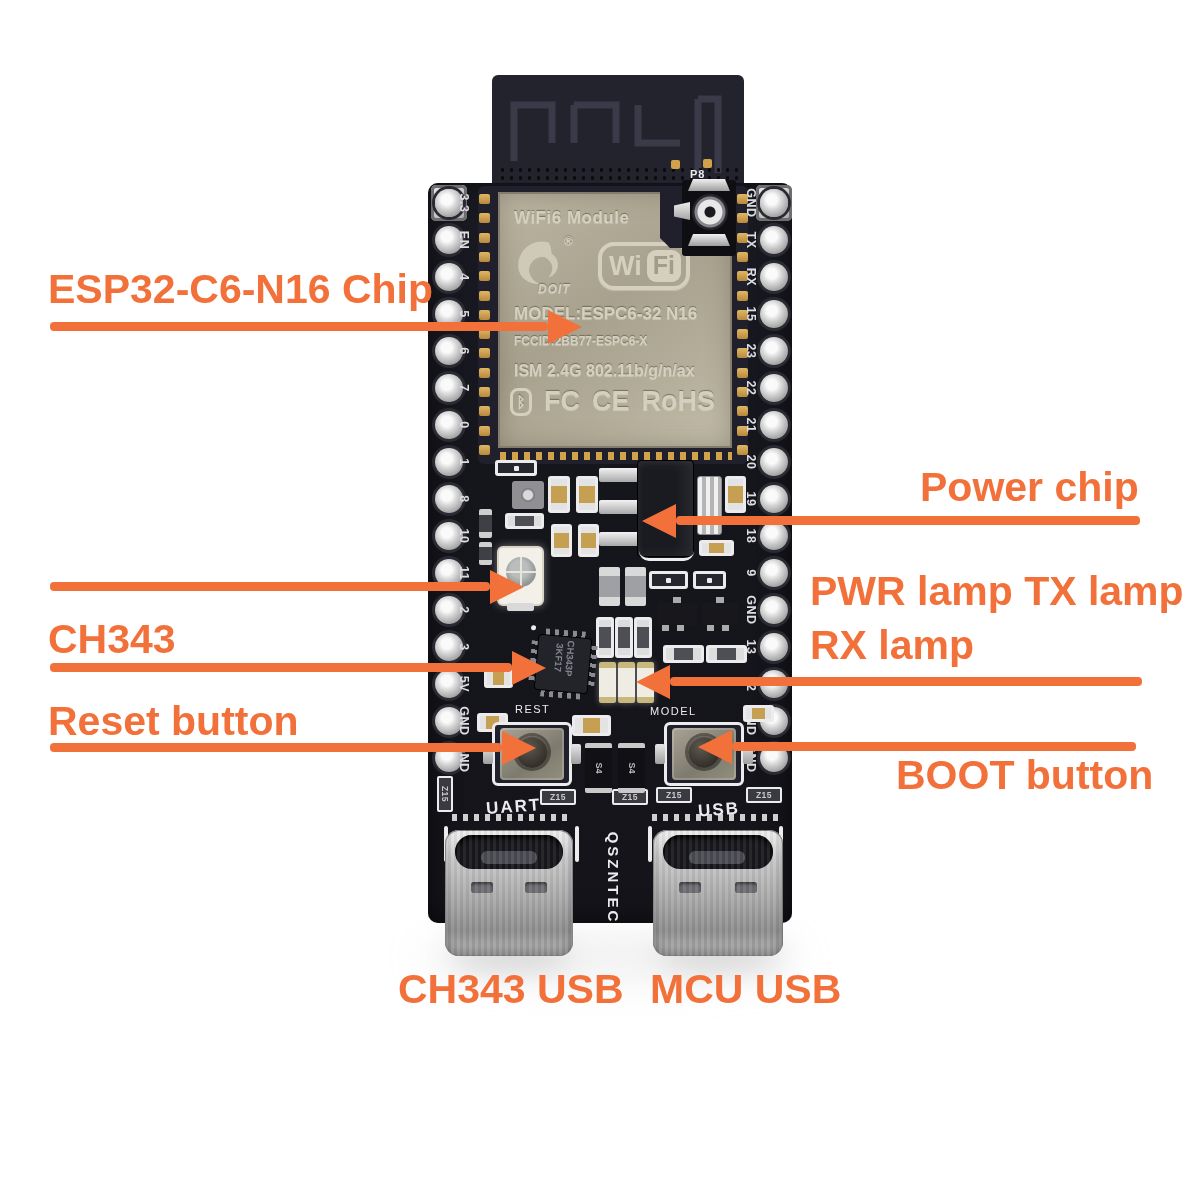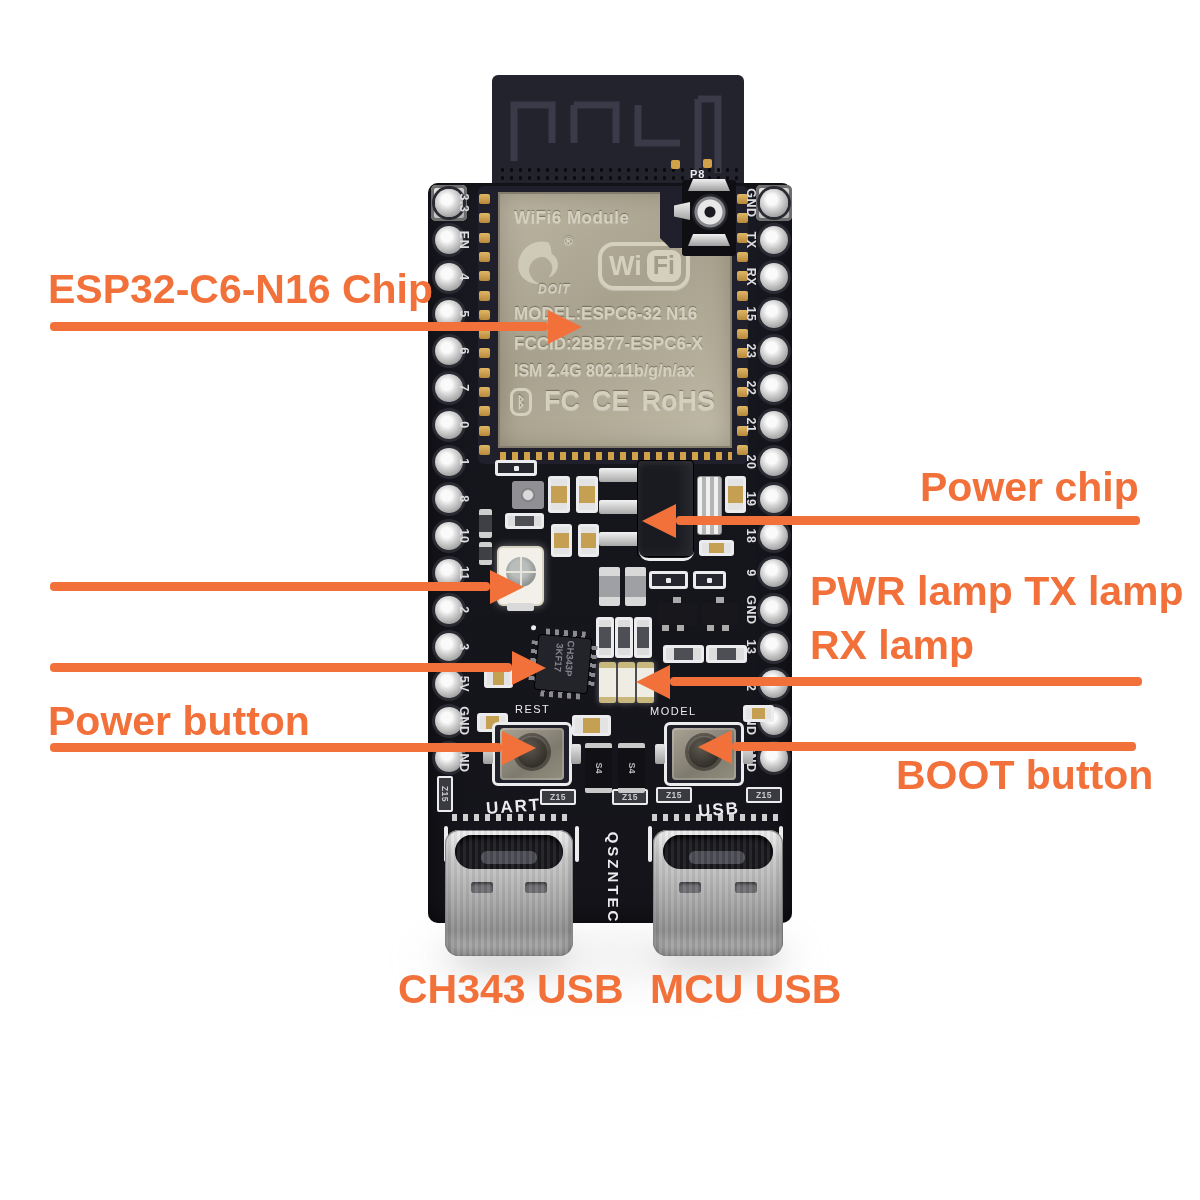--- a/index.html
+++ b/index.html
@@ -33,21 +33,21 @@
     box-shadow:inset 0 0 0 2px #827C6C, inset 0 0 26px rgba(70,64,48,.35);}
   .engraved{color:var(--shtxt);text-shadow:0 1px 1px rgba(255,255,255,.35),0 -1px 1px rgba(60,55,40,.5);font-weight:700;}
   #m-title{position:absolute;left:16px;top:16px;font-size:17px;letter-spacing:.5px;}
   #doit-logo{position:absolute;left:14px;top:44px;width:70px;height:62px;}
   #doit-logo .reg{position:absolute;left:52px;top:-2px;font-size:12px;}
   #doit-logo .brand{position:absolute;left:26px;top:46px;font-size:12px;font-style:italic;letter-spacing:1px;}
   #wifi-logo{position:absolute;left:100px;top:50px;width:92px;height:48px;border:4px solid var(--shtxt);border-radius:16px;display:flex;align-items:center;box-shadow:0 1px 1px rgba(255,255,255,.3);}
   #wifi-logo .wi{font-size:27px;font-weight:700;color:var(--shtxt);margin-left:7px;}
   #wifi-logo .fi{margin-left:5px;background:var(--shtxt);color:#A39C89;border-radius:9px;font-size:25px;font-weight:700;padding:1px 6px 2px 6px;}
   #m-model{position:absolute;left:16px;top:112px;font-size:17px;}
-  #m-fccid{position:absolute;left:16px;top:142px;font-size:17px;}
+  #m-fccid{position:absolute;left:16px;top:142px;font-size:12px;}
   #m-ism{position:absolute;left:16px;top:170px;font-size:16px;}
   #m-certs{position:absolute;left:12px;top:194px;display:flex;align-items:center;gap:12px;}
   #m-certs .bt{width:22px;height:28px;border:3px solid var(--shtxt);border-radius:8px;display:flex;align-items:center;justify-content:center;font-size:15px;font-weight:700;}
   #m-certs .c{font-size:27px;font-weight:800;}
 
   
   #ipex{position:absolute;left:678px;top:166px;width:62px;height:98px;text-decoration:underline;}
   #ipex .plabel{position:absolute;left:12px;top:2px;font-size:11px;font-weight:700;color:var(--silk);letter-spacing:1px;}
   #ipex .base{position:absolute;left:4px;top:14px;width:54px;height:76px;background:#0E0E13;border-radius:3px;}
   #ipex .bar{position:absolute;background:linear-gradient(180deg,#F0F0F0,#9E9E9E);clip-path:polygon(12% 0,88% 0,100% 100%,0 100%);}
@@ -409,24 +409,25 @@
   </div>
   <div id="qszntec">QSZNTEC</div>
 
   <div class="ann" style="left:48px;top:266px;">ESP32-C6-N16 Chip</div>
   <div class="aline" style="left:50px;top:322px;width:498px;"></div>
   <div class="ahead r" style="left:548px;top:310px;"></div>
 
   <div class="aline" style="left:50px;top:582px;width:440px;"></div>
   <div class="ahead r" style="left:490px;top:570px;"></div>
 
+  <div class="ann" style="left:48px;top:616px;">CH343</div>
   <div class="aline" style="left:50px;top:663px;width:462px;"></div>
   <div class="ahead r" style="left:512px;top:651px;"></div>
 
-  <div class="ann" style="left:48px;top:698px;">Power button</div>
+  <div class="ann" style="left:48px;top:698px;">Reset button</div>
   <div class="aline" style="left:50px;top:743px;width:452px;"></div>
   <div class="ahead r" style="left:502px;top:731px;"></div>
 
   <div class="ann" style="left:920px;top:464px;text-align:right;">Power chip</div>
   <div class="aline" style="left:676px;top:516px;width:464px;"></div>
   <div class="ahead l" style="left:642px;top:504px;"></div>
 
   <div class="ann" style="left:810px;top:622px;">RX lamp</div>
   <div class="ann" style="left:810px;top:568px;">PWR lamp TX lamp</div>
   <div class="aline" style="left:670px;top:677px;width:472px;"></div>

